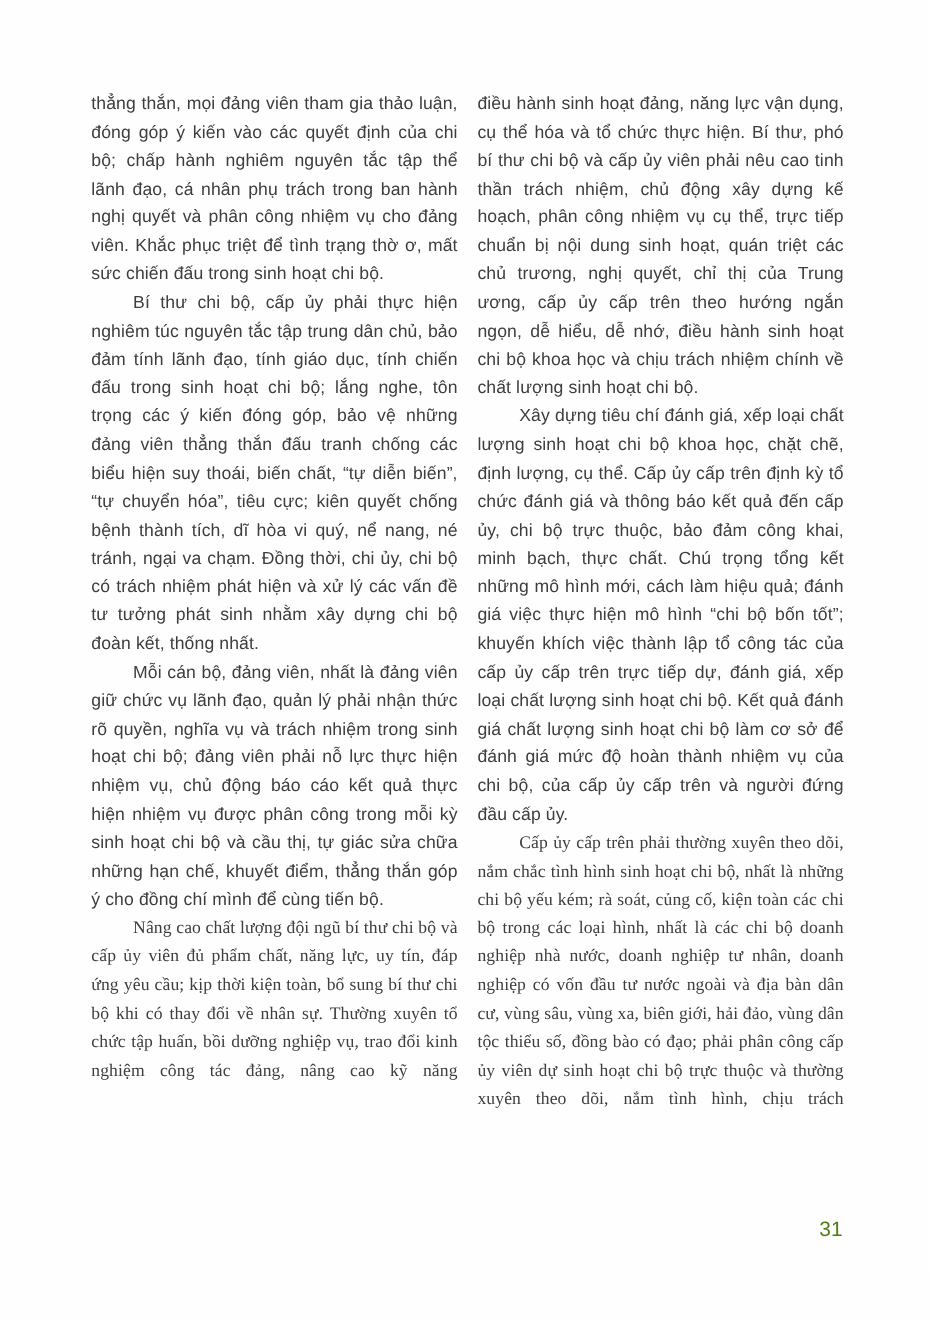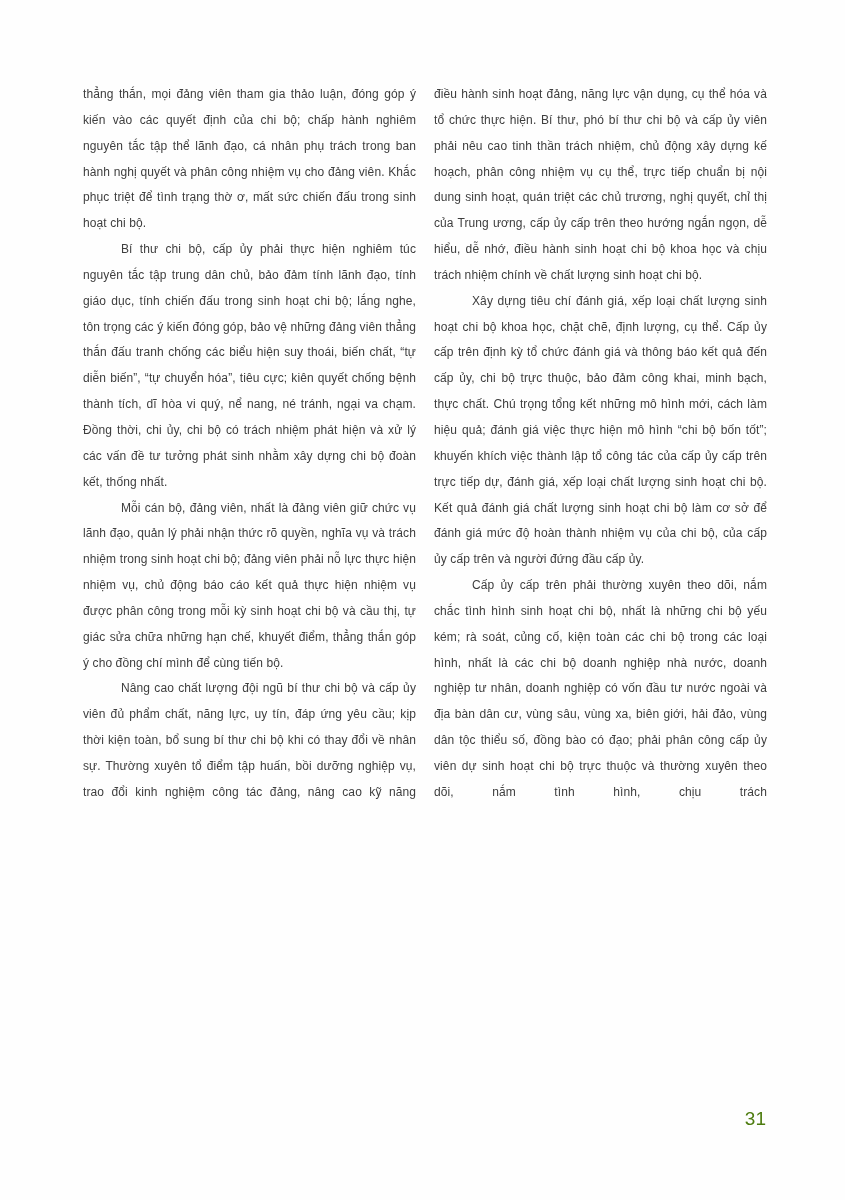--- a/index.html
+++ b/index.html
@@ -19,55 +19,56 @@
   .columns {
     position: absolute;
     left: 83px;
     top: 82px;
     width: 684px;
     display: flex;
     gap: 18px;
   }
   .column {
     width: 333px;
-    font-size: 12px;
+    font-size: 16px;
     line-height: 25.85px;
     text-align: justify;
     letter-spacing: 0.1px;
   }
   .column p {
     margin: 0;
     padding: 0;
   }
   .column p.indent {
     text-indent: 38px;
   }
   
   .column p.cont {
     text-align-last: justify;
+    font-family: Liberation Serif, serif;
   }
   .page-number {
     position: absolute;
     top: 1108px;
     right: 79px;
     font-size: 19px;
     color: #4d7c0f;
   }
 </style>
 </head>
 <body>
 
 <div class="page">
   <div class="columns">
 
     <div class="column">
       <p>thẳng thắn, mọi đảng viên tham gia thảo luận, đóng góp ý kiến vào các quyết định của chi bộ; chấp hành nghiêm nguyên tắc tập thể lãnh đạo, cá nhân phụ trách trong ban hành nghị quyết và phân công nhiệm vụ cho đảng viên. Khắc phục triệt để tình trạng thờ ơ, mất sức chiến đấu trong sinh hoạt chi bộ.</p>
       <p class="indent">Bí thư chi bộ, cấp ủy phải thực hiện nghiêm túc nguyên tắc tập trung dân chủ, bảo đảm tính lãnh đạo, tính giáo dục, tính chiến đấu trong sinh hoạt chi bộ; lắng nghe, tôn trọng các ý kiến đóng góp, bảo vệ những đảng viên thẳng thắn đấu tranh chống các biểu hiện suy thoái, biến chất, “tự diễn biến”, “tự chuyển hóa”, tiêu cực; kiên quyết chống bệnh thành tích, dĩ hòa vi quý, nể nang, né tránh, ngại va chạm. Đồng thời, chi ủy, chi bộ có trách nhiệm phát hiện và xử lý các vấn đề tư tưởng phát sinh nhằm xây dựng chi bộ đoàn kết, thống nhất.</p>
       <p class="indent">Mỗi cán bộ, đảng viên, nhất là đảng viên giữ chức vụ lãnh đạo, quản lý phải nhận thức rõ quyền, nghĩa vụ và trách nhiệm trong sinh hoạt chi bộ; đảng viên phải nỗ lực thực hiện nhiệm vụ, chủ động báo cáo kết quả thực hiện nhiệm vụ được phân công trong mỗi kỳ sinh hoạt chi bộ và cầu thị, tự giác sửa chữa những hạn chế, khuyết điểm, thẳng thắn góp ý cho đồng chí mình để cùng tiến bộ.</p>
-      <p class="indent cont">Nâng cao chất lượng đội ngũ bí thư chi bộ và cấp ủy viên đủ phẩm chất, năng lực, uy tín, đáp ứng yêu cầu; kịp thời kiện toàn, bổ sung bí thư chi bộ khi có thay đổi về nhân sự. Thường xuyên tổ điểm tập huấn, bồi dưỡng nghiệp vụ, trao đổi kinh nghiệm công tác đảng, nâng cao kỹ năng</p>
+      <p class="indent cont">Nâng cao chất lượng đội ngũ bí thư chi bộ và cấp ủy viên đủ phẩm chất, năng lực, uy tín, đáp ứng yêu cầu; kịp thời kiện toàn, bổ sung bí thư chi bộ khi có thay đổi về nhân sự. Thường xuyên tổ chức tập huấn, bồi dưỡng nghiệp vụ, trao đổi kinh nghiệm công tác đảng, nâng cao kỹ năng</p>
     </div>
 
     <div class="column">
       <p>điều hành sinh hoạt đảng, năng lực vận dụng, cụ thể hóa và tổ chức thực hiện. Bí thư, phó bí thư chi bộ và cấp ủy viên phải nêu cao tinh thần trách nhiệm, chủ động xây dựng kế hoạch, phân công nhiệm vụ cụ thể, trực tiếp chuẩn bị nội dung sinh hoạt, quán triệt các chủ trương, nghị quyết, chỉ thị của Trung ương, cấp ủy cấp trên theo hướng ngắn ngọn, dễ hiểu, dễ nhớ, điều hành sinh hoạt chi bộ khoa học và chịu trách nhiệm chính về chất lượng sinh hoạt chi bộ.</p>
       <p class="indent">Xây dựng tiêu chí đánh giá, xếp loại chất lượng sinh hoạt chi bộ khoa học, chặt chẽ, định lượng, cụ thể. Cấp ủy cấp trên định kỳ tổ chức đánh giá và thông báo kết quả đến cấp ủy, chi bộ trực thuộc, bảo đảm công khai, minh bạch, thực chất. Chú trọng tổng kết những mô hình mới, cách làm hiệu quả; đánh giá việc thực hiện mô hình “chi bộ bốn tốt”; khuyến khích việc thành lập tổ công tác của cấp ủy cấp trên trực tiếp dự, đánh giá, xếp loại chất lượng sinh hoạt chi bộ. Kết quả đánh giá chất lượng sinh hoạt chi bộ làm cơ sở để đánh giá mức độ hoàn thành nhiệm vụ của chi bộ, của cấp ủy cấp trên và người đứng đầu cấp ủy.</p>
       <p class="indent cont">Cấp ủy cấp trên phải thường xuyên theo dõi, nắm chắc tình hình sinh hoạt chi bộ, nhất là những chi bộ yếu kém; rà soát, củng cố, kiện toàn các chi bộ trong các loại hình, nhất là các chi bộ doanh nghiệp nhà nước, doanh nghiệp tư nhân, doanh nghiệp có vốn đầu tư nước ngoài và địa bàn dân cư, vùng sâu, vùng xa, biên giới, hải đảo, vùng dân tộc thiểu số, đồng bào có đạo; phải phân công cấp ủy viên dự sinh hoạt chi bộ trực thuộc và thường xuyên theo dõi, nắm tình hình, chịu trách</p>
     </div>
 
   </div>
 

